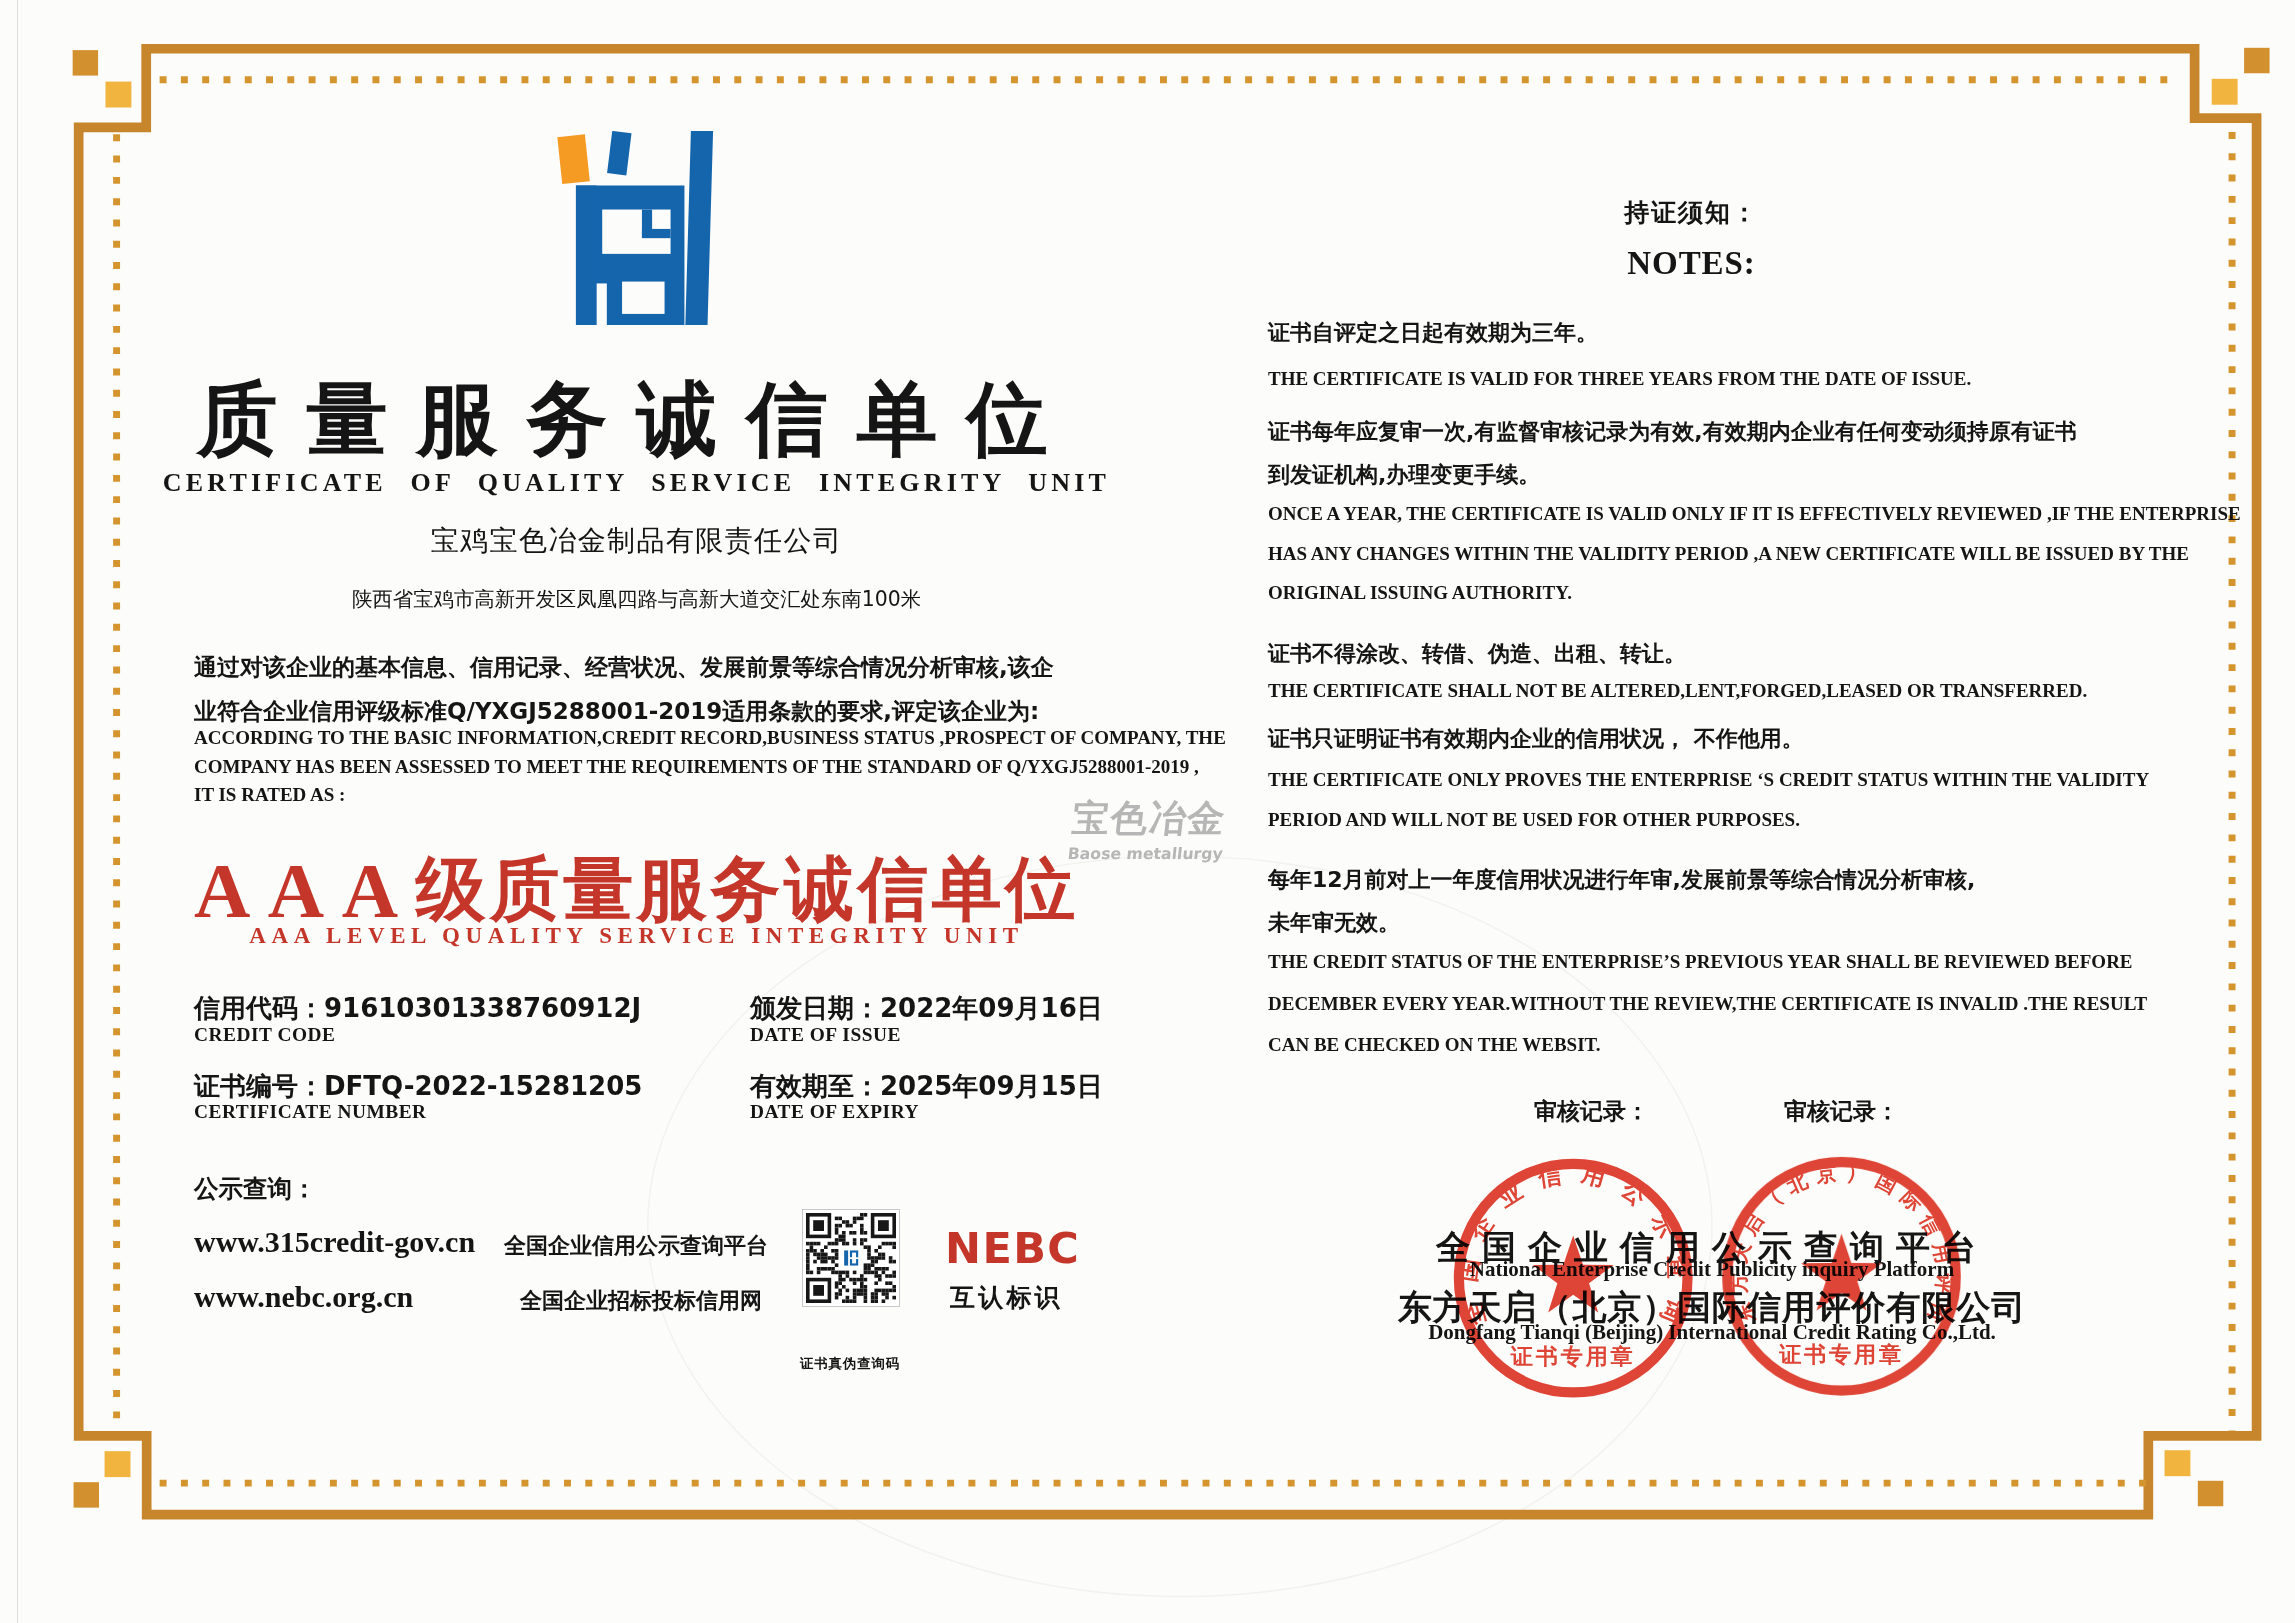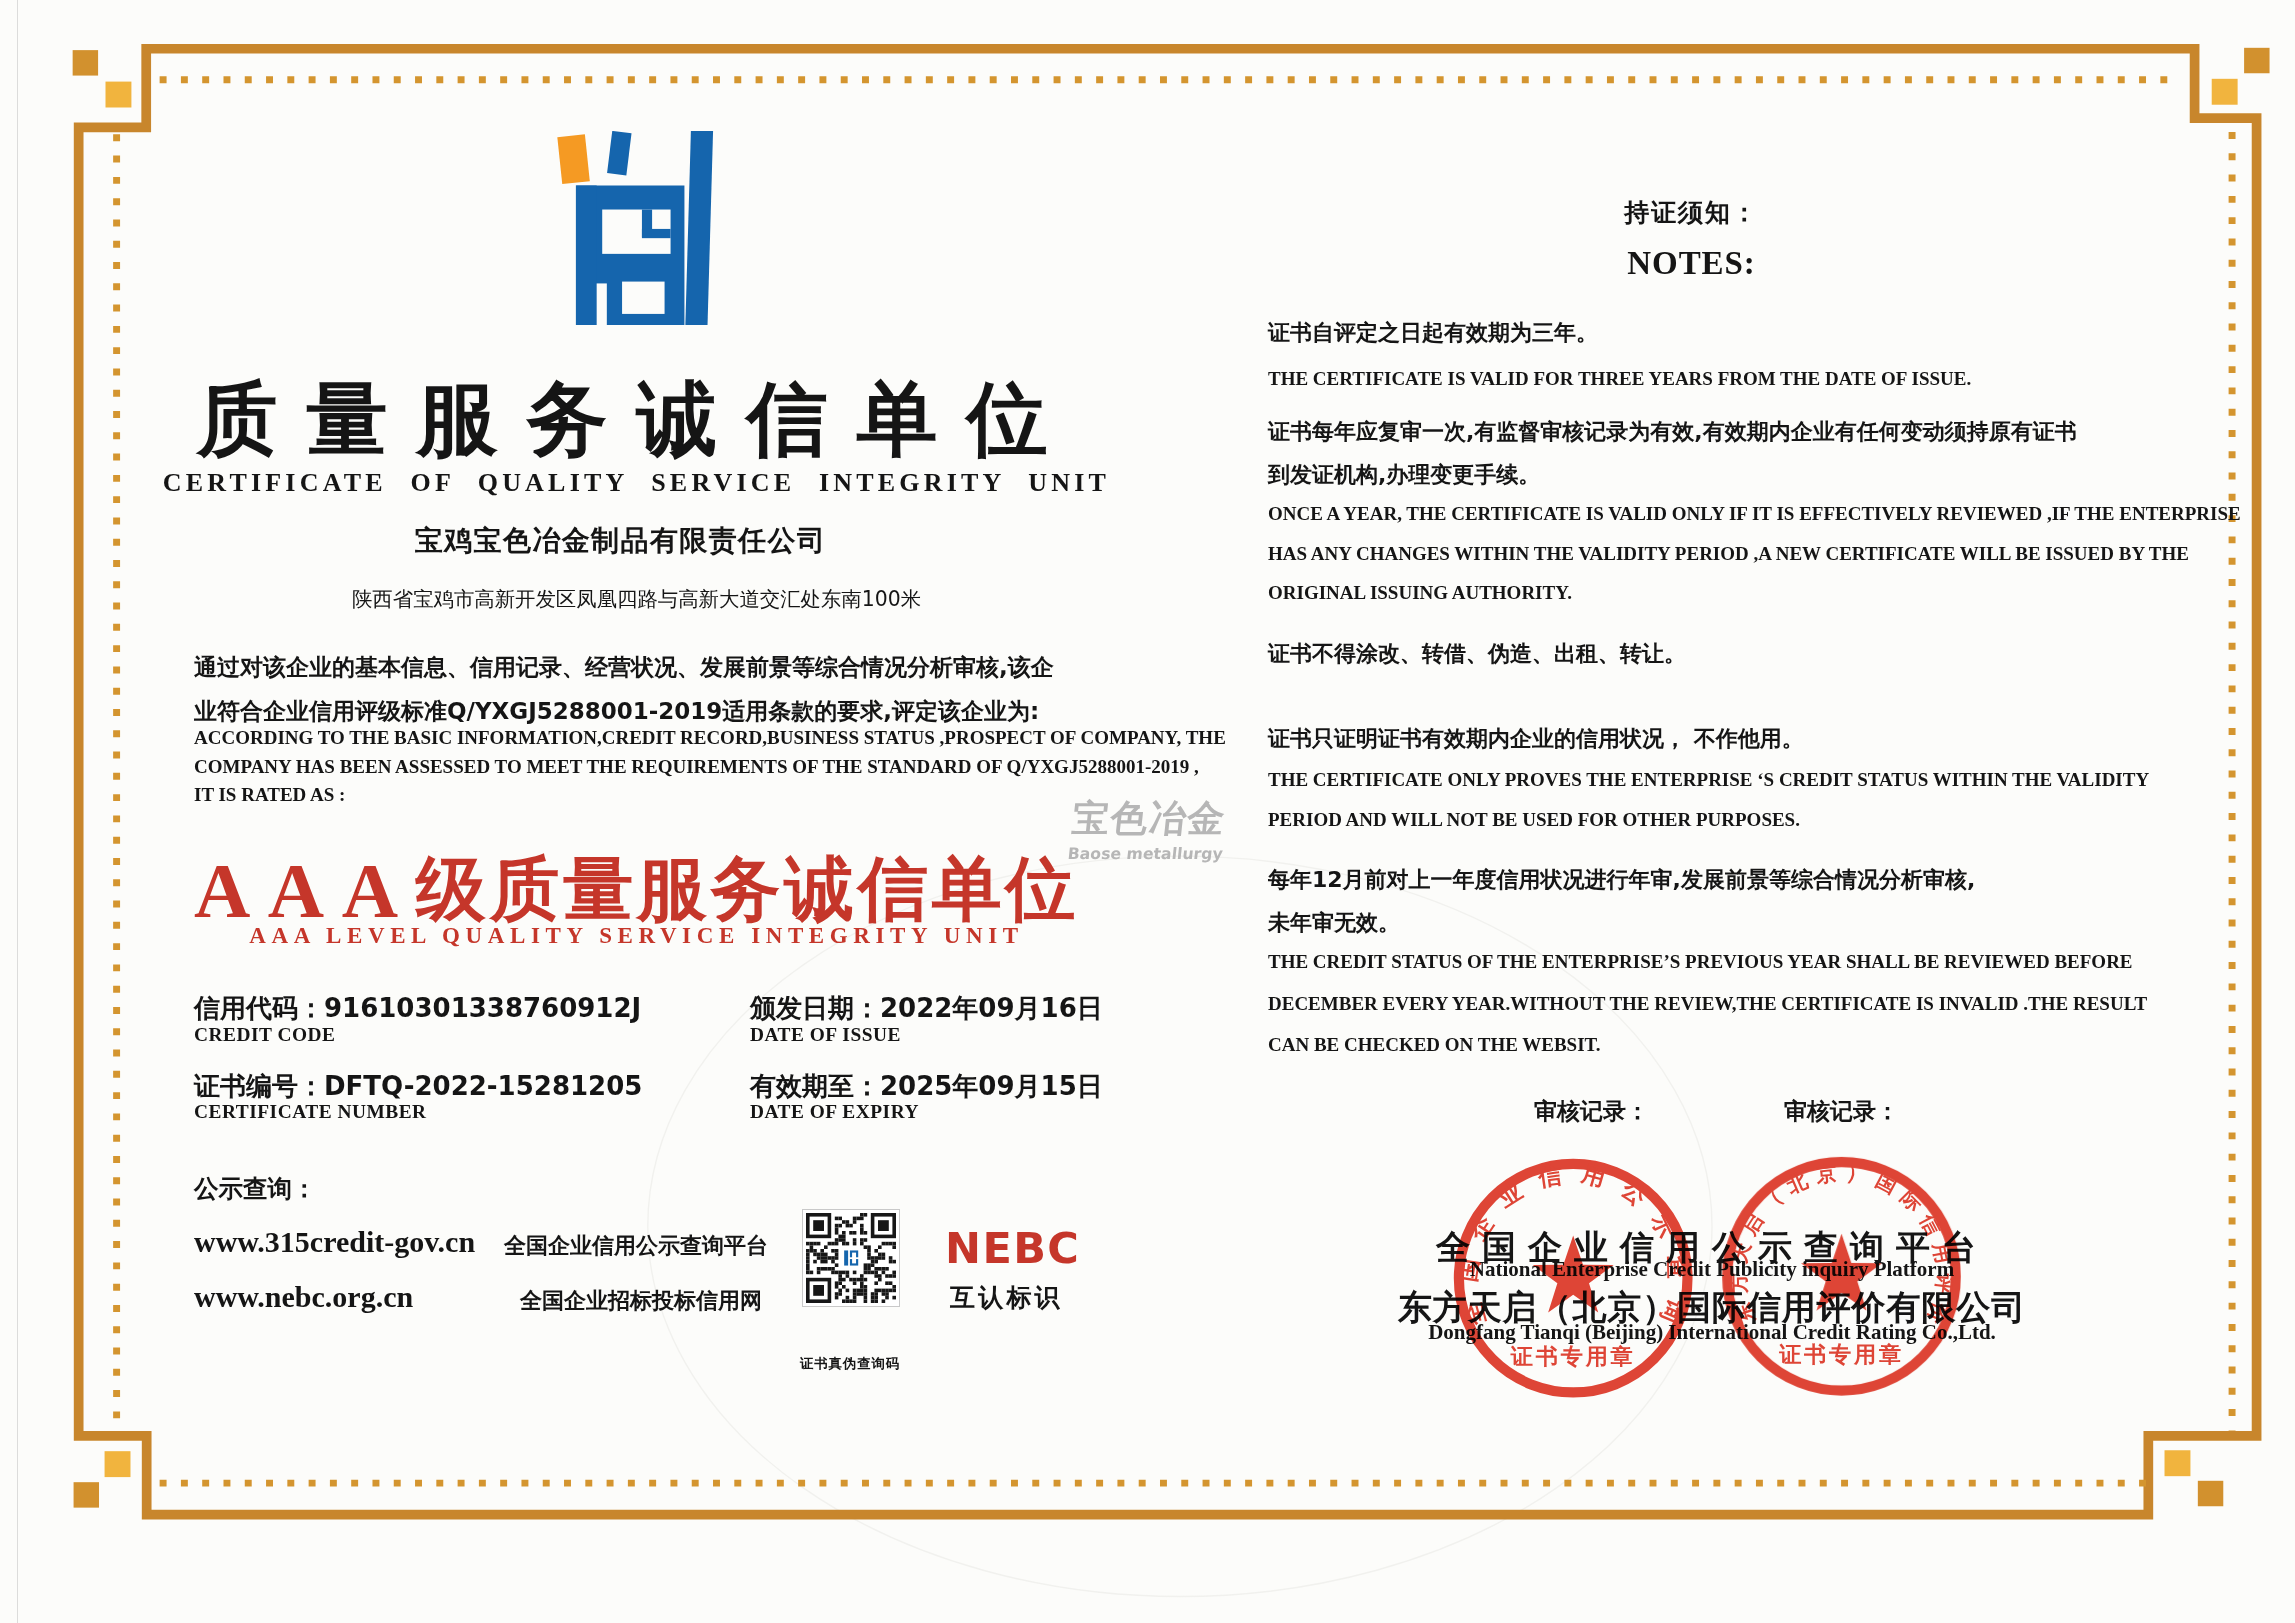--- a/index.html
+++ b/index.html
@@ -7,21 +7,21 @@
         font-family:"DejaVu Sans","Liberation Sans",sans-serif;color:#151515;}
   .abs{position:absolute;}
   .ser{font-family:"Liberation Serif","DejaVu Serif",serif;}
   .ctr{text-align:center;}
   .red{color:#c5362a;}
   .scan-line{position:absolute;left:16.7px;top:0;width:1.4px;height:100%;background:#cfcfcd;opacity:.7;}
 
   
   .title-cn{left:153px;top:366px;width:967px;font-size:81px;font-weight:900;letter-spacing:29px;white-space:nowrap;}
   .title-en{left:153px;top:468px;width:967px;font-size:26px;font-weight:700;letter-spacing:4.2px;word-spacing:13px;white-space:nowrap;}
-  .company{left:137px;top:522px;width:967px;font-size:28px;font-weight:700;letter-spacing:1.4px;}
+  .company{left:153px;top:522px;width:967px;font-size:28px;font-weight:400;letter-spacing:1.4px;}
   .address{left:153px;top:585px;width:967px;font-size:20.4px;font-weight:500;}
   .para-cn{left:194px;width:907px;font-size:23px;font-weight:600;white-space:nowrap;}
   .para-en{left:194px;width:921px;font-size:19px;font-weight:700;white-space:nowrap;}
   .rating-line{left:153px;top:843px;width:967px;white-space:nowrap;}
   .rating-aaa{font-family:"Liberation Serif","DejaVu Serif",serif;font-size:78px;font-weight:700;letter-spacing:17.6px;}
   .rating-cn{font-size:70px;font-weight:900;letter-spacing:3.7px;vertical-align:3.7px;}
   .rating-en{left:153px;top:923px;width:967px;font-size:23px;font-weight:700;letter-spacing:5.6px;white-space:nowrap;}
   .fld{font-size:26px;font-weight:700;white-space:nowrap;}
   .fld-sub{font-size:19.4px;font-weight:700;letter-spacing:0.5px;}
   .q-head{font-size:24.5px;font-weight:700;}
@@ -353,20 +353,21 @@
   <div class="abs ctr ser n-head-en">NOTES:</div>
 
   <div class="abs nl-cn" style="top:318px;">证书自评定之日起有效期为三年。</div>
   <div class="abs ser nl-en" style="top:368px;">THE CERTIFICATE IS VALID FOR THREE YEARS FROM THE DATE OF ISSUE.</div>
   <div class="abs nl-cn" style="top:417px;">证书每年应复审一次,有监督审核记录为有效,有效期内企业有任何变动须持原有证书</div>
   <div class="abs nl-cn" style="top:460px;">到发证机构,办理变更手续。</div>
   <div class="abs ser nl-en" style="top:503px;">ONCE A YEAR, THE CERTIFICATE IS VALID ONLY IF IT IS EFFECTIVELY REVIEWED ,IF THE ENTERPRISE</div>
   <div class="abs ser nl-en" style="top:543px;">HAS ANY CHANGES WITHIN THE VALIDITY PERIOD ,A NEW CERTIFICATE WILL BE ISSUED BY THE</div>
   <div class="abs ser nl-en" style="top:582px;">ORIGINAL ISSUING AUTHORITY.</div>
   <div class="abs nl-cn" style="top:639px;">证书不得涂改、转借、伪造、出租、转让。</div>
+  <div class="abs ser nl-en" style="top:680px;">THE CERTIFICATE SHALL NOT BE ALTERED,LENT,FORGED,LEASED OR TRANSFERRED.</div>
   <div class="abs nl-cn" style="top:724px;">证书只证明证书有效期内企业的信用状况， 不作他用。</div>
   <div class="abs ser nl-en" style="top:769px;">THE CERTIFICATE ONLY PROVES THE ENTERPRISE ‘S CREDIT STATUS WITHIN THE VALIDITY</div>
   <div class="abs ser nl-en" style="top:809px;">PERIOD  AND WILL NOT BE USED FOR OTHER PURPOSES.</div>
   <div class="abs nl-cn" style="top:865px;">每年12月前对上一年度信用状况进行年审,发展前景等综合情况分析审核,</div>
   <div class="abs nl-cn" style="top:908px;">未年审无效。</div>
   <div class="abs ser nl-en" style="top:951px;">THE CREDIT STATUS OF THE ENTERPRISE’S PREVIOUS YEAR SHALL BE REVIEWED BEFORE</div>
   <div class="abs ser nl-en" style="top:993px;">DECEMBER EVERY YEAR.WITHOUT THE REVIEW,THE CERTIFICATE IS INVALID .THE RESULT</div>
   <div class="abs ser nl-en" style="top:1034px;font-family:Liberation Serif, serif;">CAN BE CHECKED ON THE WEBSIT.</div>
 
   <div class="abs review" style="left:1534px;">审核记录：</div>

